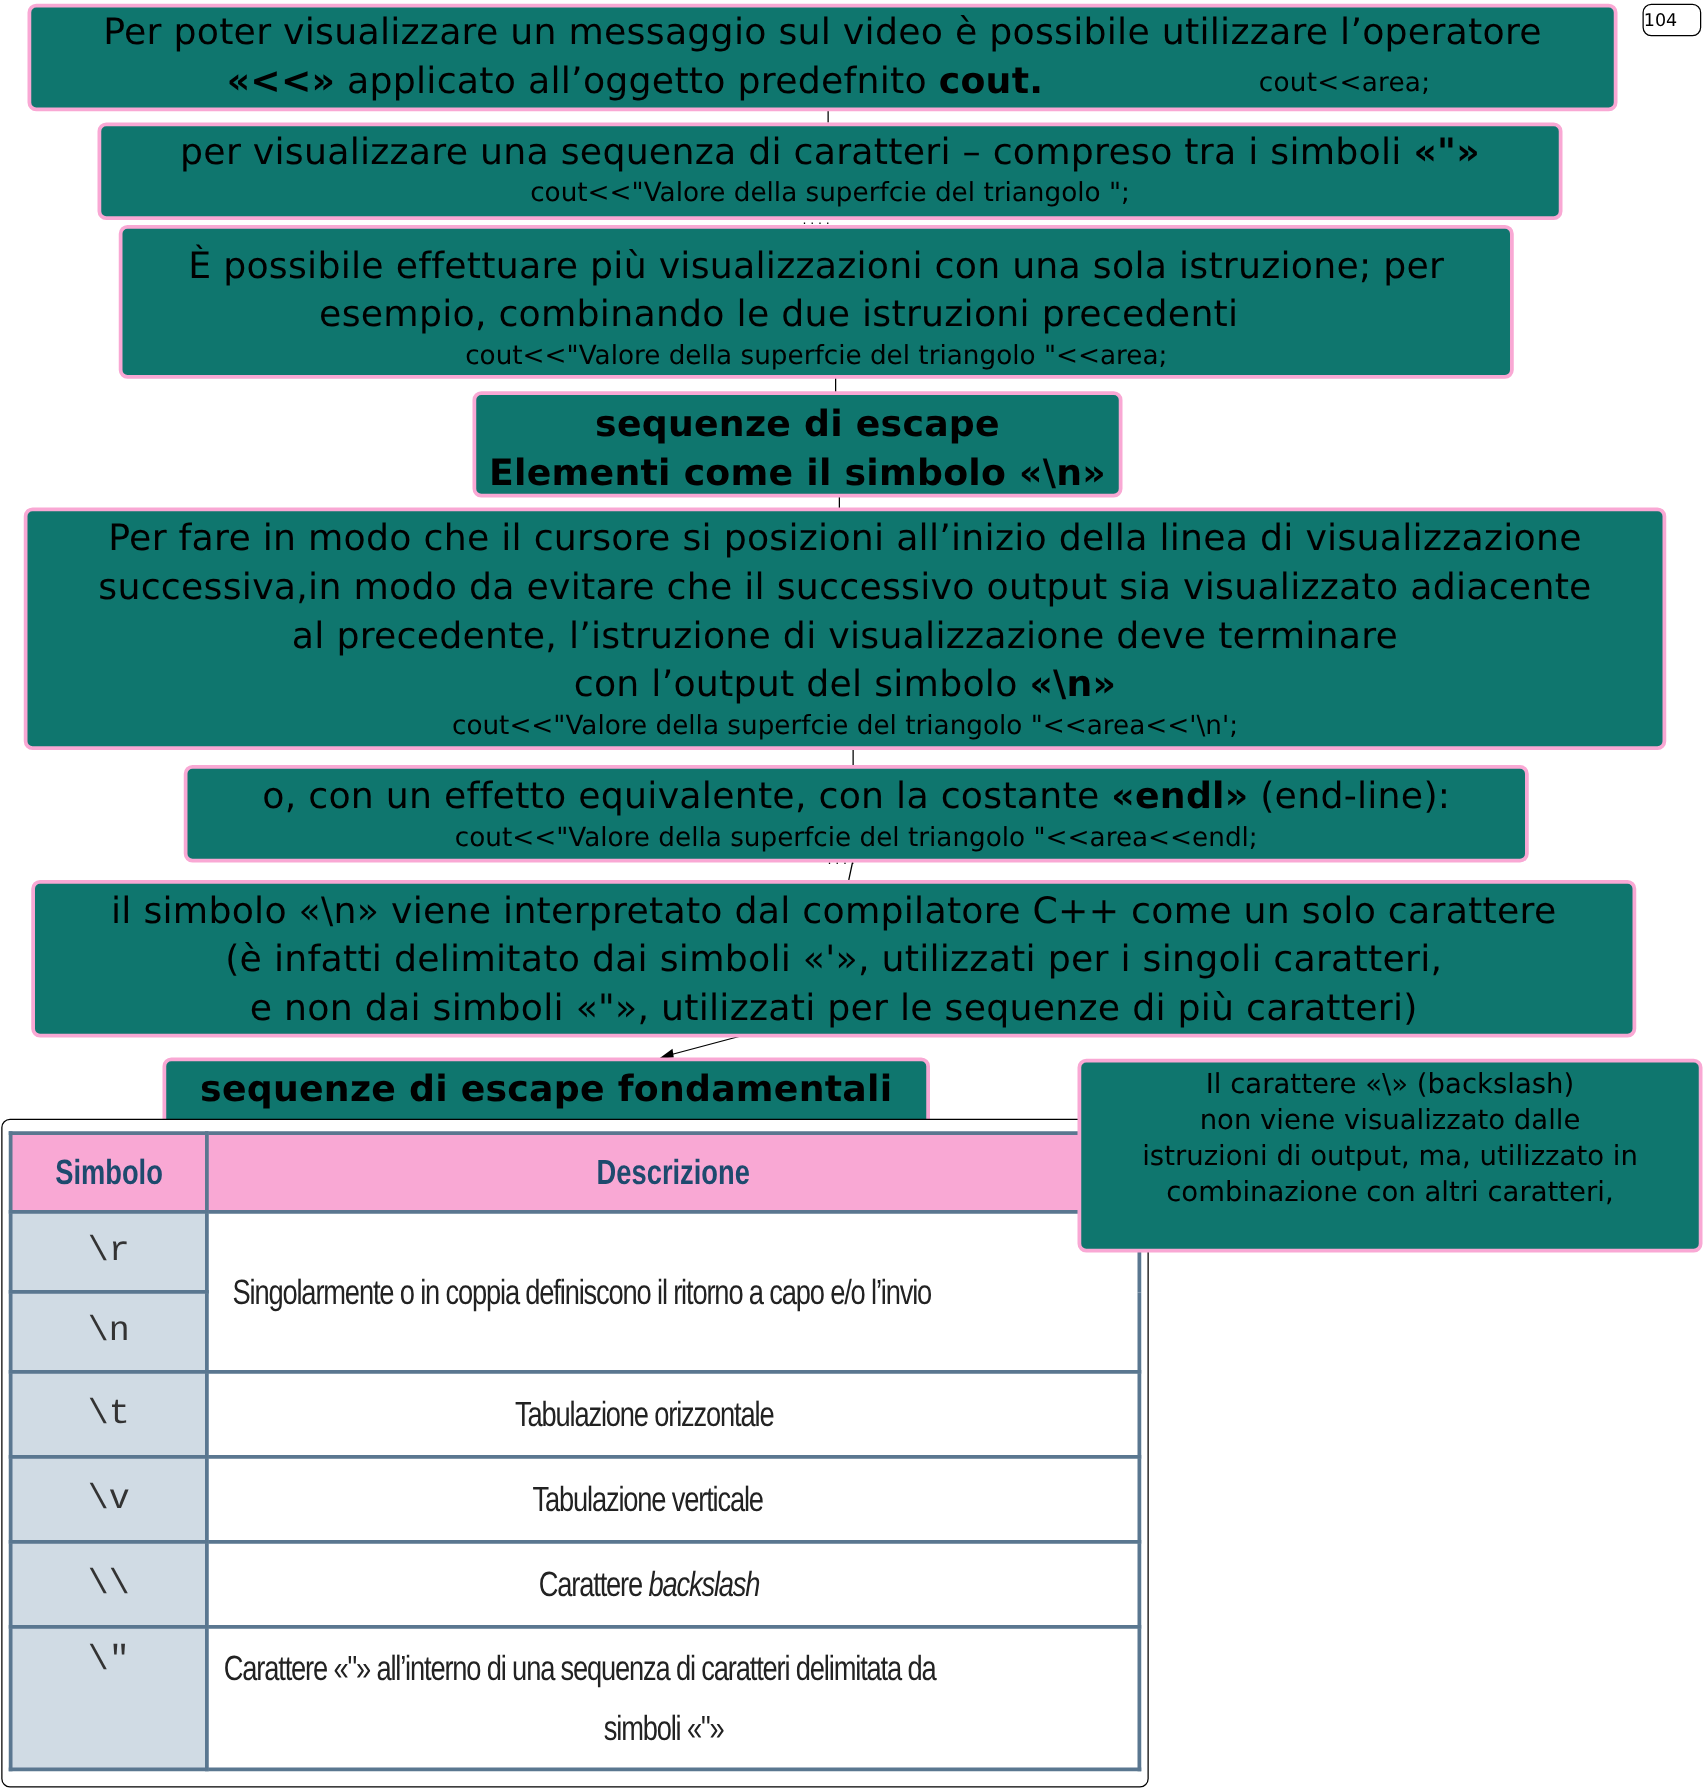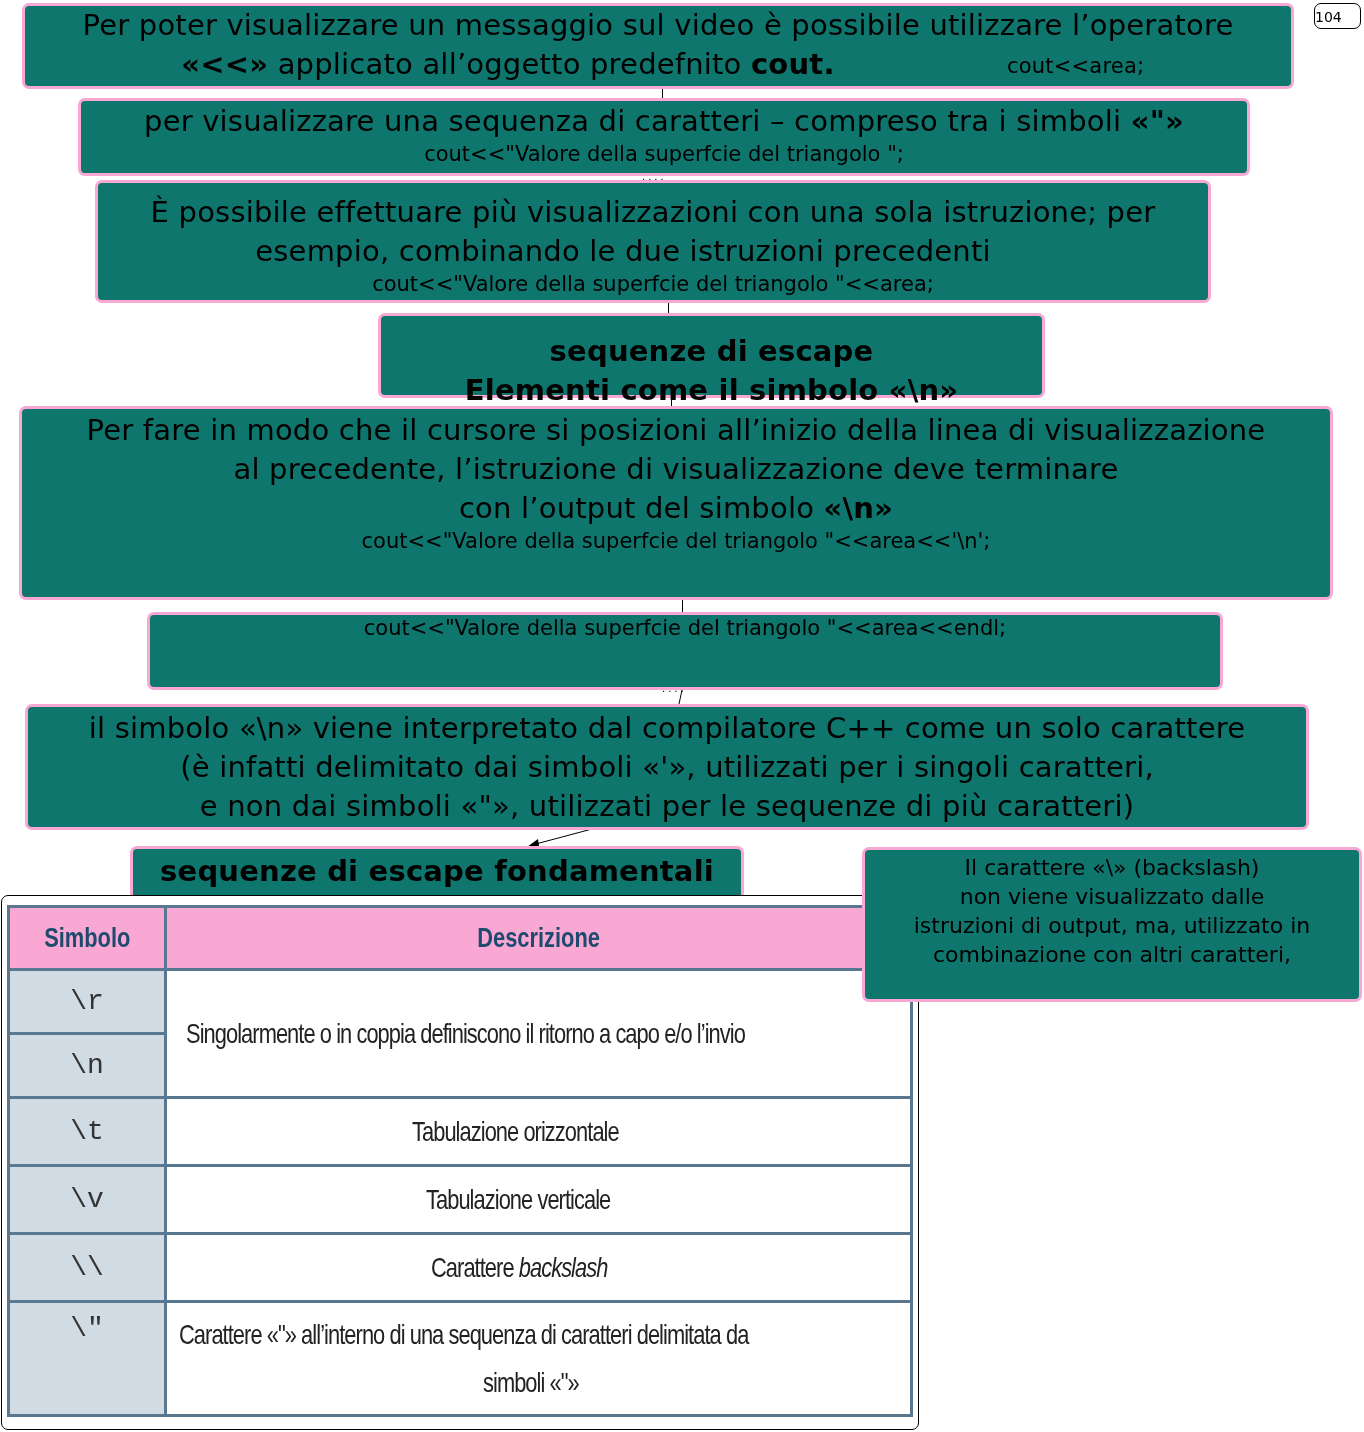--- a/index.html
+++ b/index.html
@@ -60,35 +60,39 @@
   </div>
   <div class="code">cout&lt;&lt;"Valore della superfcie del triangolo ";</div>
 </div>
 
 <div class="box" style="left:95px;top:180px;width:1116px;height:123px;padding-top:10px;">
   <div class="big">È possibile effettuare più visualizzazioni con una sola istruzione; per</div>
   <div class="big" style="text-indent:-60px;">esempio, combinando le due istruzioni precedenti</div>
   <div class="code">cout&lt;&lt;"Valore della superfcie del triangolo "&lt;&lt;area;</div>
 </div>
 
-<div class="box b" style="left:378px;top:313px;width:667px;height:85px;padding-top:16px;">
+<div class="box b" style="left:378px;top:313px;width:520px;height:85px;padding-top:4px;">
   <div class="big b">sequenze di escape</div>
   <div class="big b">Elementi come il simbolo «\n»</div>
 </div>
 
 <div class="box" style="left:19px;top:406px;width:1314px;height:194px;padding-top:2px;">
   <div class="big">Per fare in modo che il cursore si posizioni all’inizio della linea di visualizzazione</div>
+  <div class="big">successiva,in modo da evitare che il successivo output sia visualizzato adiacente</div>
   <div class="big">al precedente, l’istruzione di visualizzazione deve terminare</div>
   <div class="big">
     <span>con l’output del simbolo </span><span class="b">«\n»</span>
   </div>
   <div class="code">cout&lt;&lt;"Valore della superfcie del triangolo "&lt;&lt;area&lt;&lt;'\n';</div>
 </div>
 
 <div class="box" style="left:147px;top:612px;width:1076px;height:78px;">
+  <div class="big" style="line-height:42px;">
+    <span>o, con un effetto equivalente, con la costante </span><span class="b">«endl»</span><span> (end-line):</span>
+  </div>
   <div class="code">cout&lt;&lt;"Valore della superfcie del triangolo "&lt;&lt;area&lt;&lt;endl;</div>
 </div>
 
 <div class="box" style="left:25px;top:704px;width:1284px;height:126px;padding-top:2px;">
   <div class="big">il simbolo «\n» viene interpretato dal compilatore C++ come un solo carattere</div>
   <div class="big">(è infatti delimitato dai simboli «'», utilizzati per i singoli caratteri,</div>
   <div class="big">e non dai simboli «"», utilizzati per le sequenze di più caratteri)</div>
 </div>
 
 <div class="box big b" style="left:130px;top:846px;width:614px;height:62px;line-height:45px;">sequenze di escape fondamentali</div>

